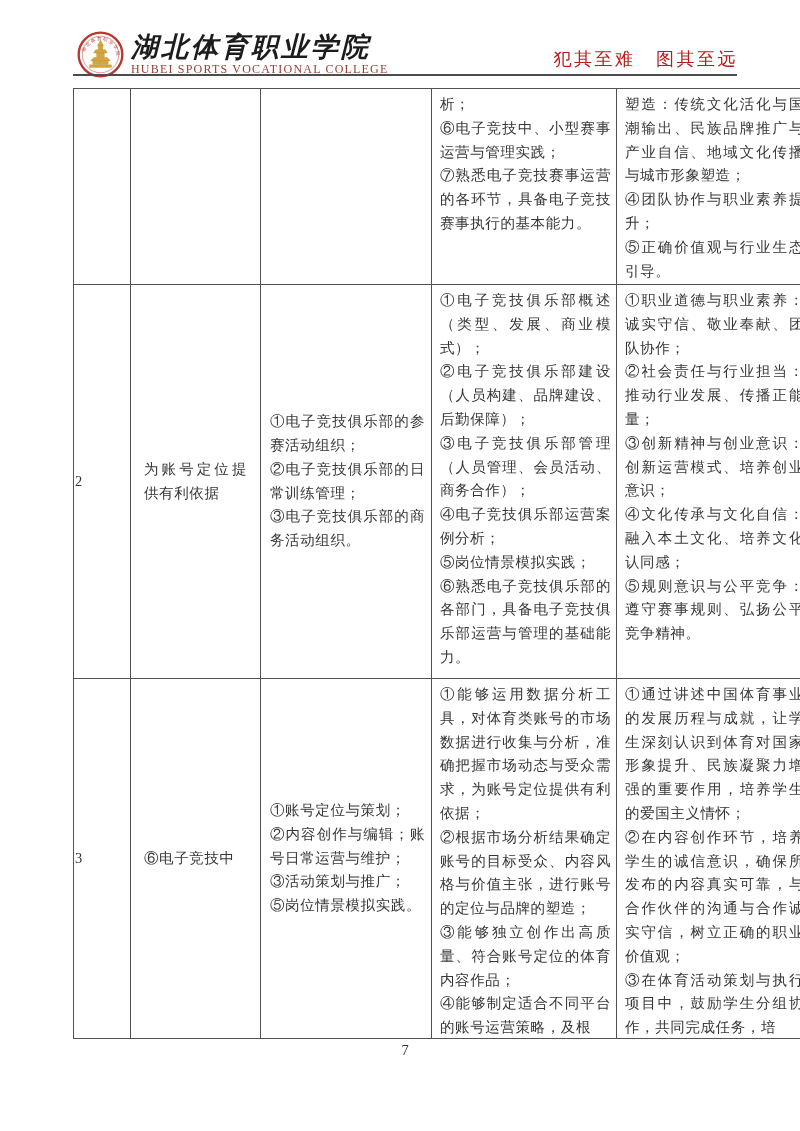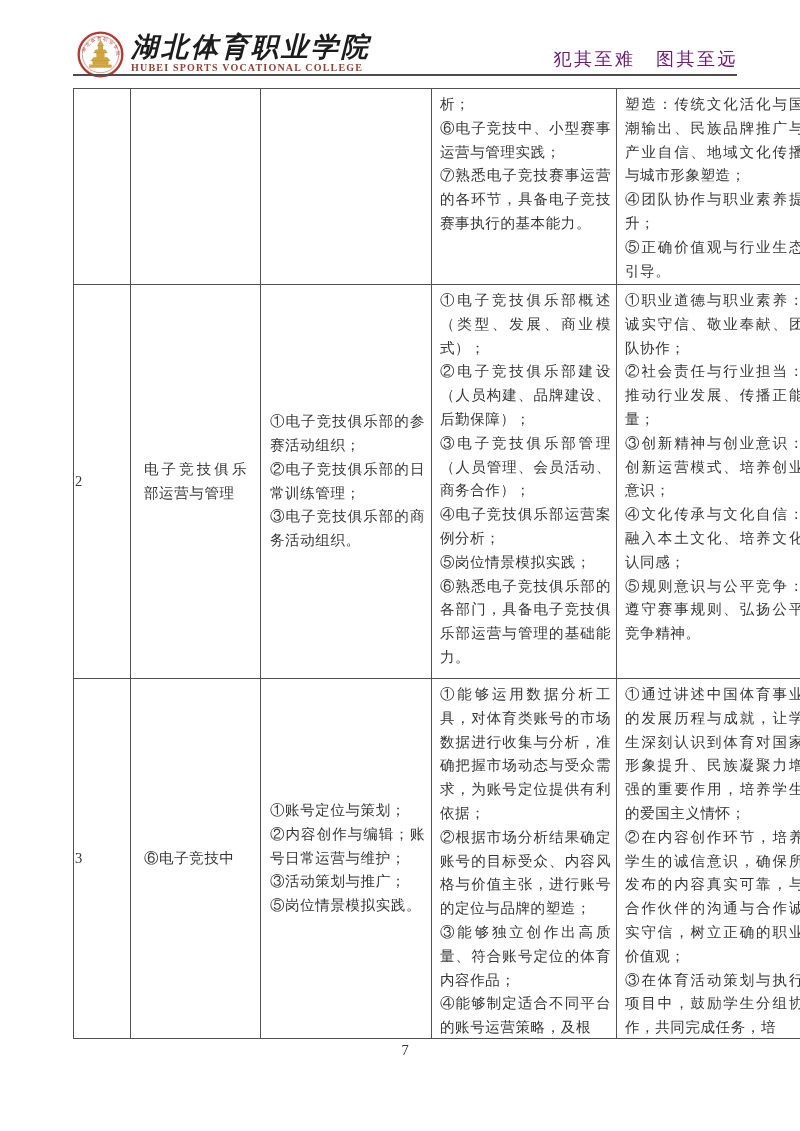--- a/index.html
+++ b/index.html
@@ -9,25 +9,25 @@
     overflow:hidden;
   }
   
   .logo{position:absolute;left:77px;top:31px;width:47px;height:47px;}
   .nameblock{position:absolute;left:131px;top:33px;}
   .zh-name{
     font-size:27px;font-weight:bold;font-style:italic;letter-spacing:3px;
     color:#1c1c1c;line-height:28px;white-space:nowrap;
   }
   .en-name{
-    font-size:10px;font-weight:bold;letter-spacing:1.2px;color:#9a3c30;
+    font-size:12px;font-weight:normal;letter-spacing:1.2px;color:#9a3c30;
     margin-top:1px;white-space:nowrap;
   }
   .motto{
-    position:absolute;right:62px;top:47px;font-size:18px;color:#701a75;
+    position:absolute;right:62px;top:47px;font-size:18px;color:#b91c1c;
     letter-spacing:2.5px;white-space:pre;
   }
   .rule{position:absolute;left:73px;width:664px;top:74px;height:0;
     border-top:2.5px solid #4c4c4c;}
   
   table.course{
     position:absolute;left:73px;top:88px;width:664px;
     border-collapse:collapse;table-layout:fixed;
   }
   table.course td{
@@ -99,21 +99,21 @@
 ⑦熟悉电子竞技赛事运营的各环节，具备电子竞技赛事执行的基本能力。</div>
         </td>
     <td class="ideology">
       <div class="pre clip">塑造：传统文化活化与国潮输出、民族品牌推广与产业自信、地域文化传播与城市形象塑造；
 ④团队协作与职业素养提升；
 ⑤正确价值观与行业生态引导。</div>
         </td>
   </tr>
   <tr class="r2">
     <td class="num">2</td>
-    <td class="course-name">电子竞技俱乐部运营与管理</td>
+    <td class="course-name">为账号定位提供有利依据</td>
     <td class="tasks">
       <div class="pre clip">①电子竞技俱乐部的参赛活动组织；
 ②电子竞技俱乐部的日常训练管理；
 ③电子竞技俱乐部的商务活动组织。</div>
         </td>
     <td class="content">
       <div class="pre clip">①电子竞技俱乐部概述（类型、发展、商业模式）；
 ②电子竞技俱乐部建设（人员构建、品牌建设、后勤保障）；
 ③电子竞技俱乐部管理（人员管理、会员活动、商务合作）；
 ④电子竞技俱乐部运营案例分析；

